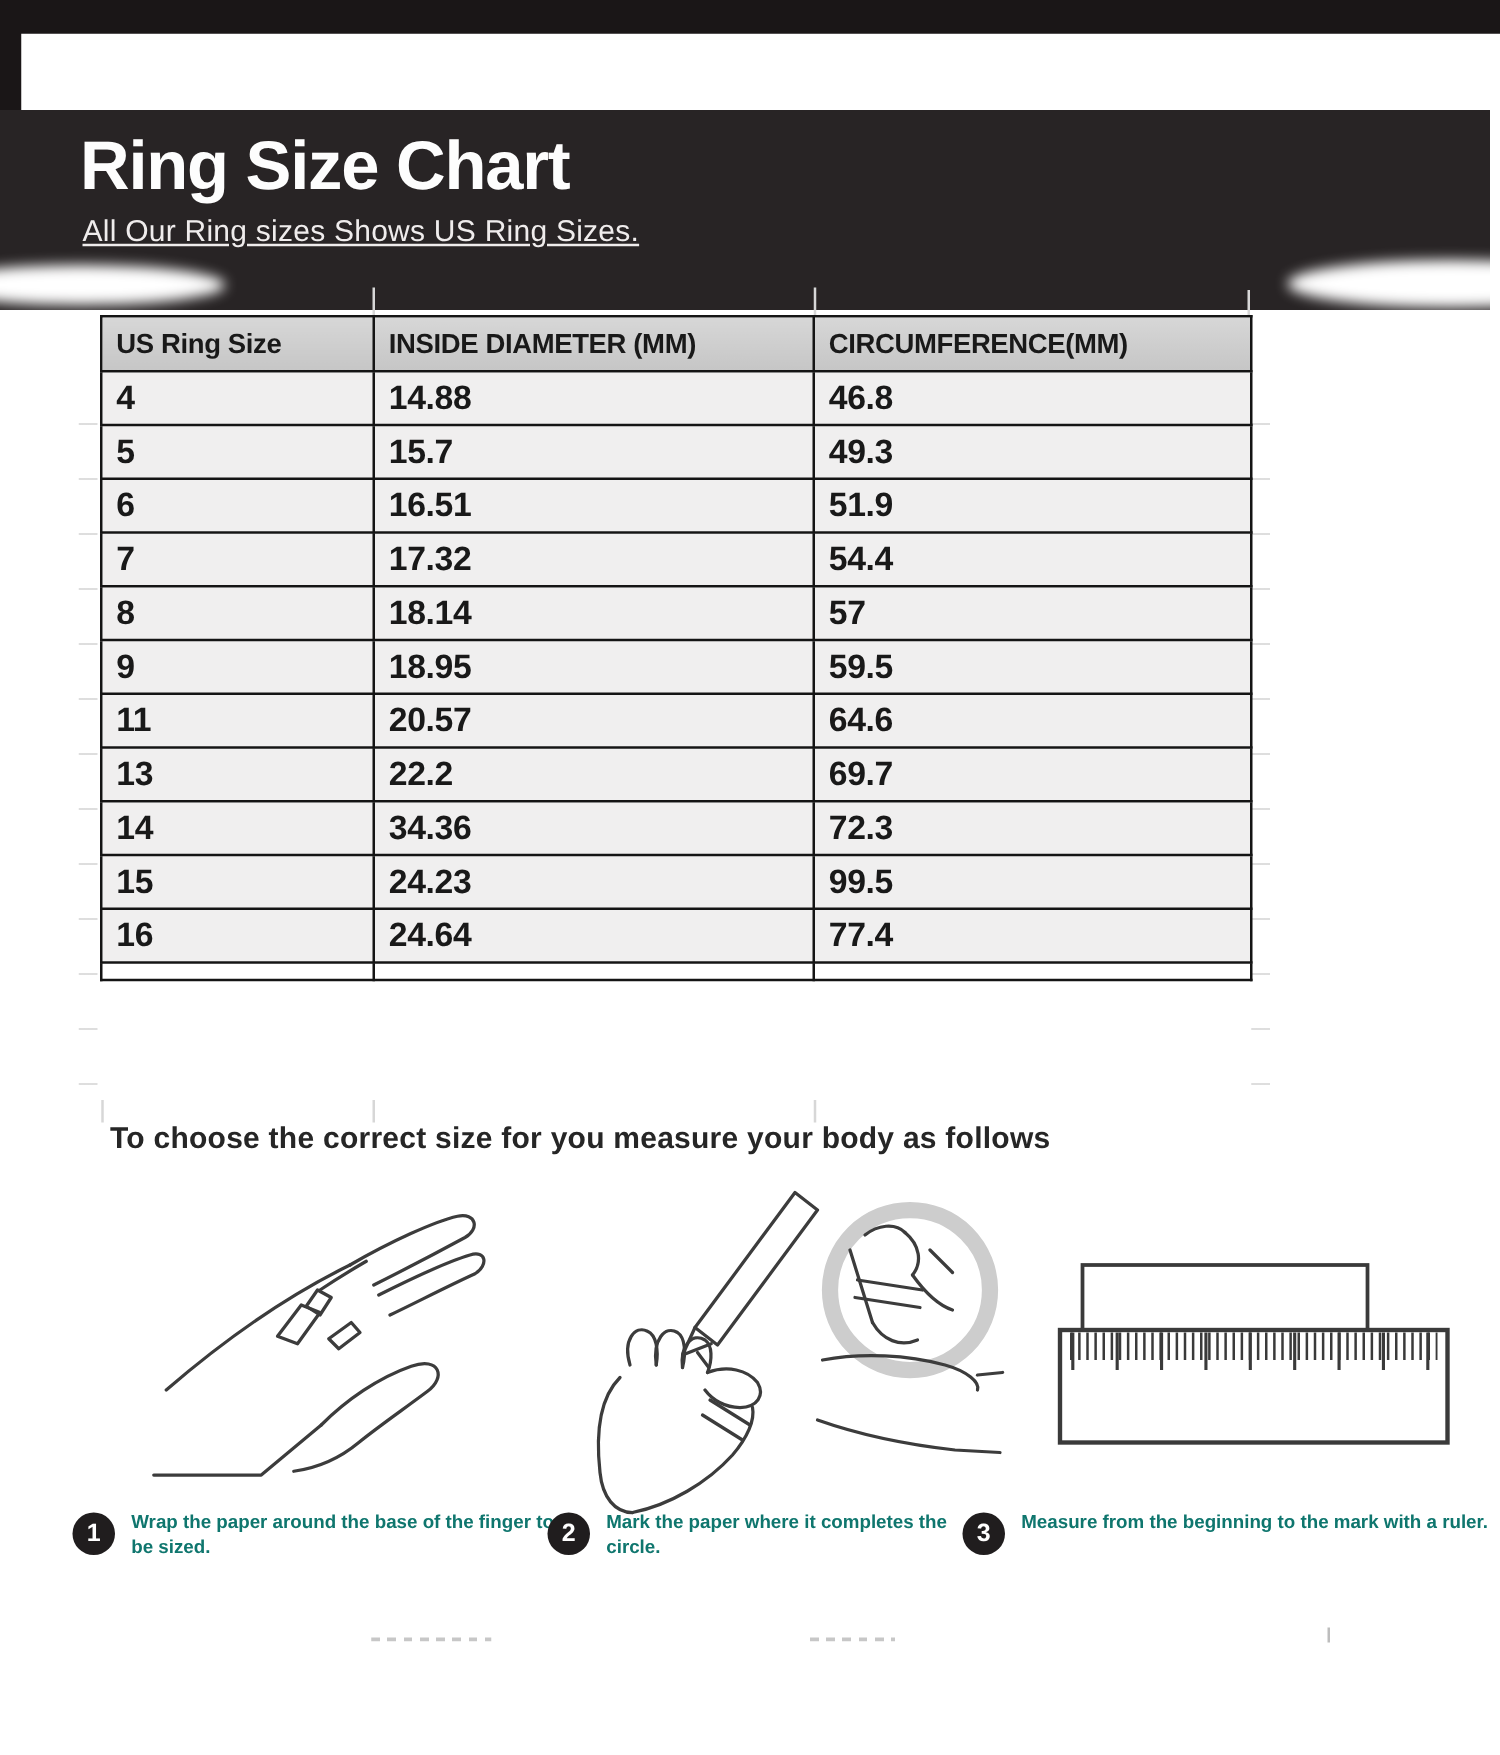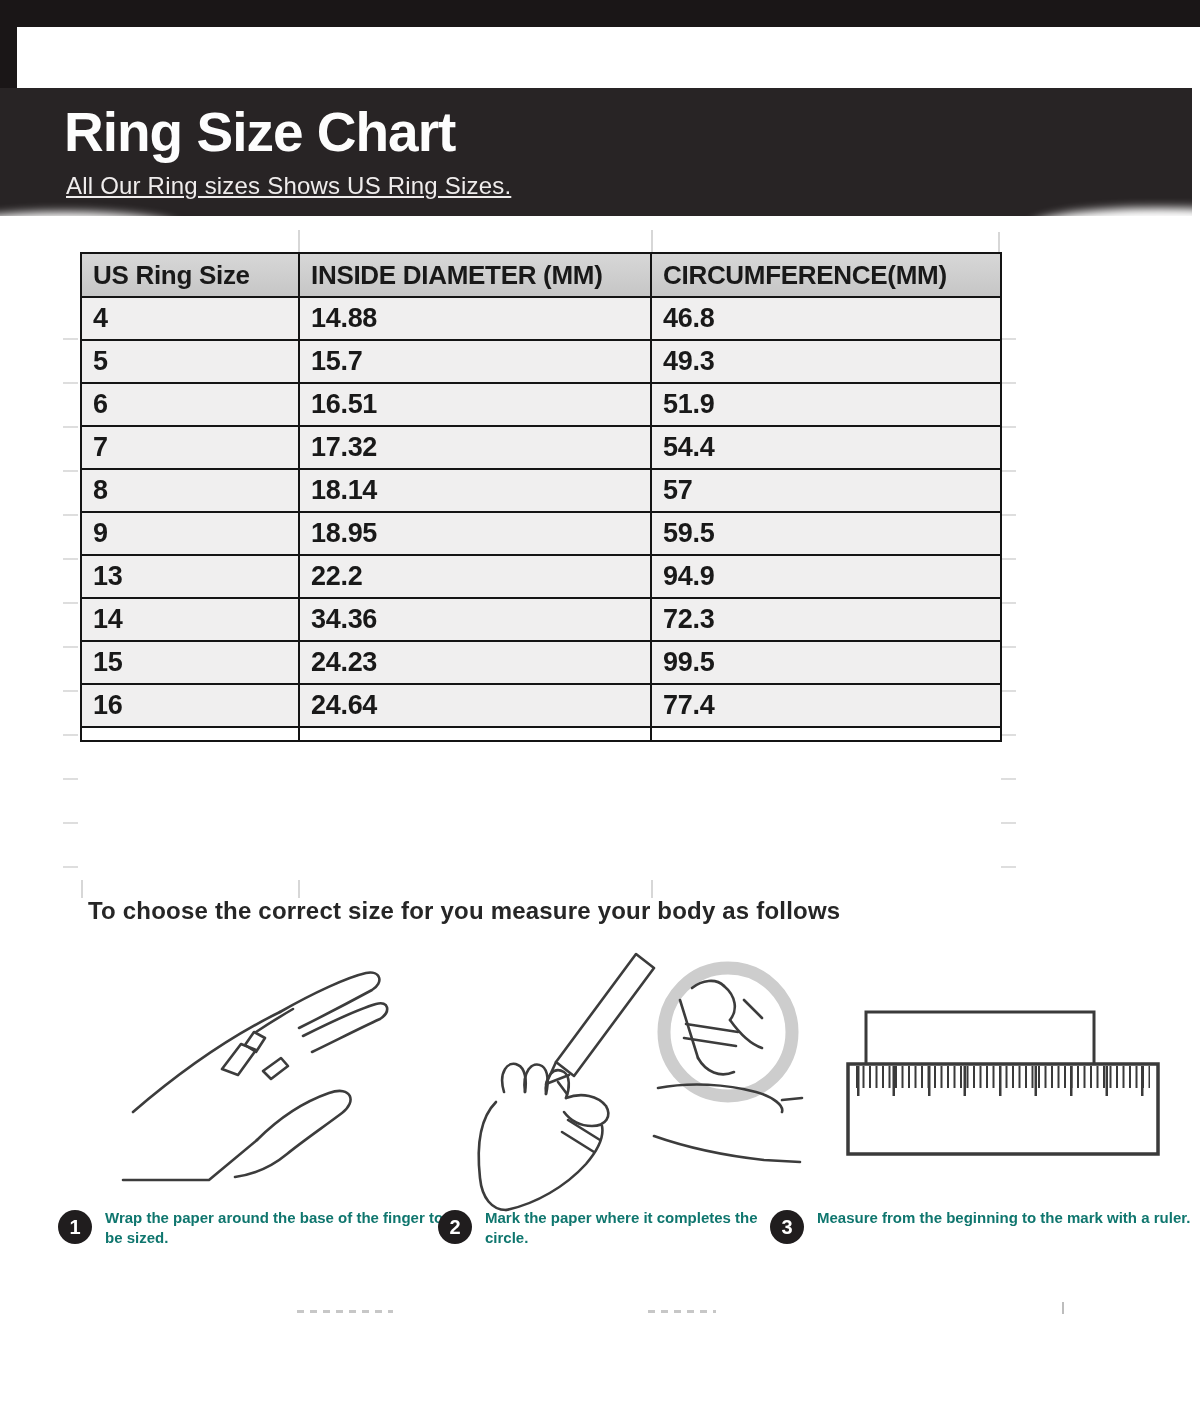--- a/index.html
+++ b/index.html
@@ -3,33 +3,33 @@
 <meta charset="utf-8">
 <style>
   html,body{margin:0;padding:0;background:#ffffff;}
   body{width:1200px;height:1404px;position:relative;overflow:hidden;
        font-family:"Liberation Sans","DejaVu Sans",sans-serif;}
   .page{position:absolute;inset:0;background:#ffffff;}
 
   
   .top-black{position:absolute;left:0;top:0;width:1200px;height:88px;background:#1a1617;}
   .white-strip{position:absolute;left:17px;top:27px;width:1183px;height:61px;background:#ffffff;}
-  .title-band{position:absolute;left:0;top:88px;width:1192px;height:128px;background:#282425;}
+  .title-band{position:absolute;left:0;top:88px;width:1192px;height:160px;background:#282425;}
   .band-title{position:absolute;left:64px;top:12px;color:#fdfdfd;font-size:55px;font-weight:bold;letter-spacing:-1px;}
   .band-subtitle{position:absolute;left:66px;top:84px;color:#efecec;font-size:24px;font-weight:normal;letter-spacing:0.2px;text-decoration:underline;}
   .band-fade{position:absolute;background:#ffffff;border-radius:50%;filter:blur(5px);}
   .band-fade.l{left:-50px;top:212px;width:230px;height:32px;}
   .band-fade.r{left:1030px;top:208px;width:260px;height:38px;}
 
   
   .size-table{position:absolute;left:80px;top:252px;border-collapse:collapse;table-layout:fixed;width:920px;}
   .size-table col.c1{width:218px;} .size-table col.c2{width:352px;} .size-table col.c3{width:350px;}
   .size-table th,.size-table td{border:2.5px solid #141414;padding:0 0 0 11px;text-align:left;
        font-weight:bold;color:#191919;letter-spacing:-0.3px;overflow:hidden;white-space:nowrap;}
-  .size-table th{height:42px;font-size:26px;background:linear-gradient(#d7d7d7,#c6c6c6);}
+  .size-table th{height:42px;font-size:22px;background:linear-gradient(#d7d7d7,#c6c6c6);}
   .size-table td{height:41px;font-size:27px;background:#f0efef;}
   .size-table tr.empty-row td{height:12px;background:#ffffff;}
 
   
   .stub-v{position:absolute;width:1.5px;background:#d7d7d7;}
   .ticks-strip{position:absolute;width:15px;
        background:repeating-linear-gradient(180deg,transparent 0 42.5px,#d8d8d8 42.5px 44px);opacity:.85;}
 
   
   .measure-heading{position:absolute;left:88px;top:897px;font-size:24px;font-weight:bold;color:#262626;letter-spacing:0.2px;}
@@ -112,23 +112,28 @@
           <td>8</td>
           <td>18.14</td>
           <td>57</td>
         </tr>
       <tr>
           <td>9</td>
           <td>18.95</td>
           <td>59.5</td>
         </tr>
       <tr>
+          <td>11</td>
+          <td>20.57</td>
+          <td>64.6</td>
+        </tr>
+      <tr>
           <td>13</td>
           <td>22.2</td>
-          <td>94.9</td>
+          <td>69.7</td>
         </tr>
       <tr>
           <td>14</td>
           <td>34.36</td>
           <td>72.3</td>
         </tr>
       <tr>
           <td>15</td>
           <td>24.23</td>
           <td>99.5</td>

